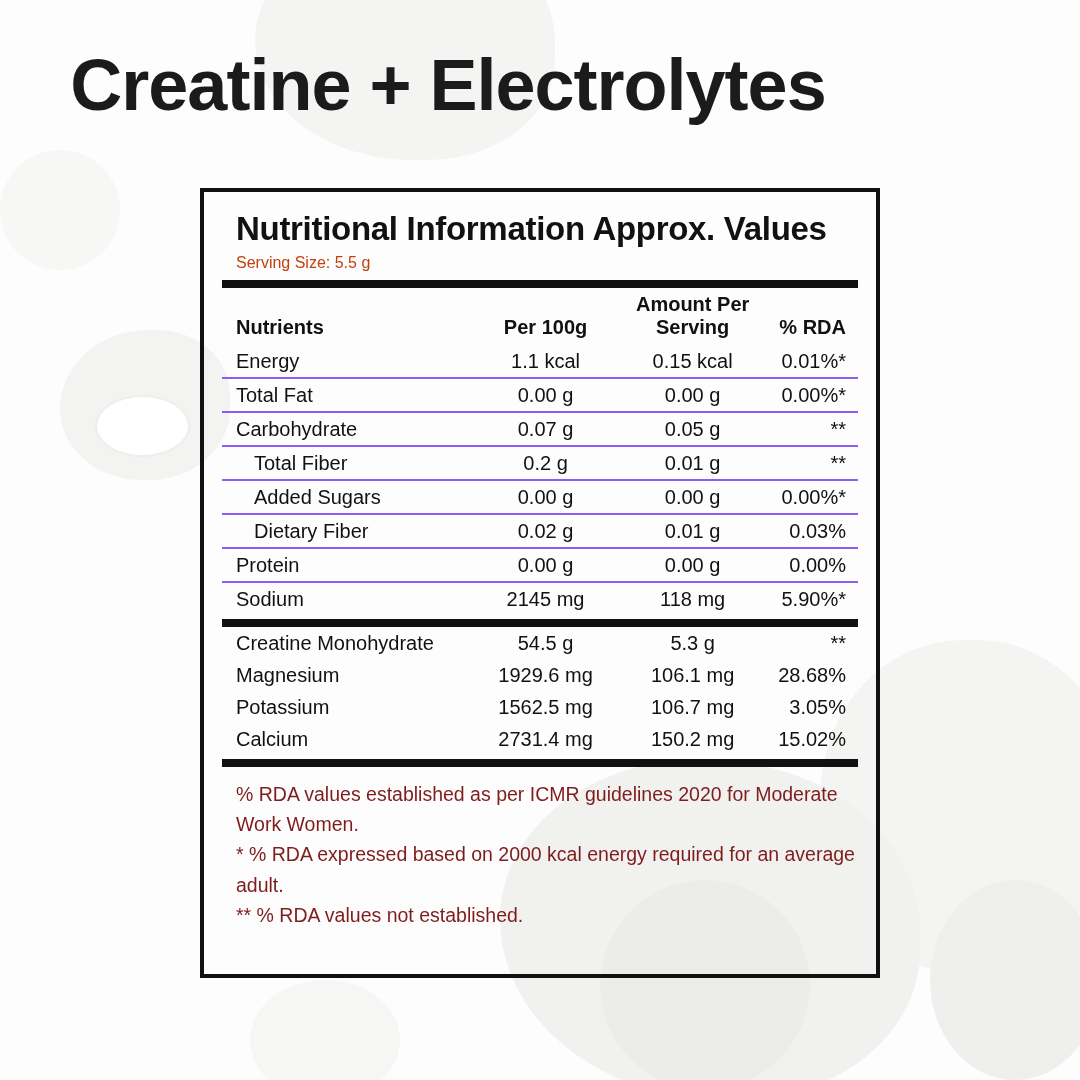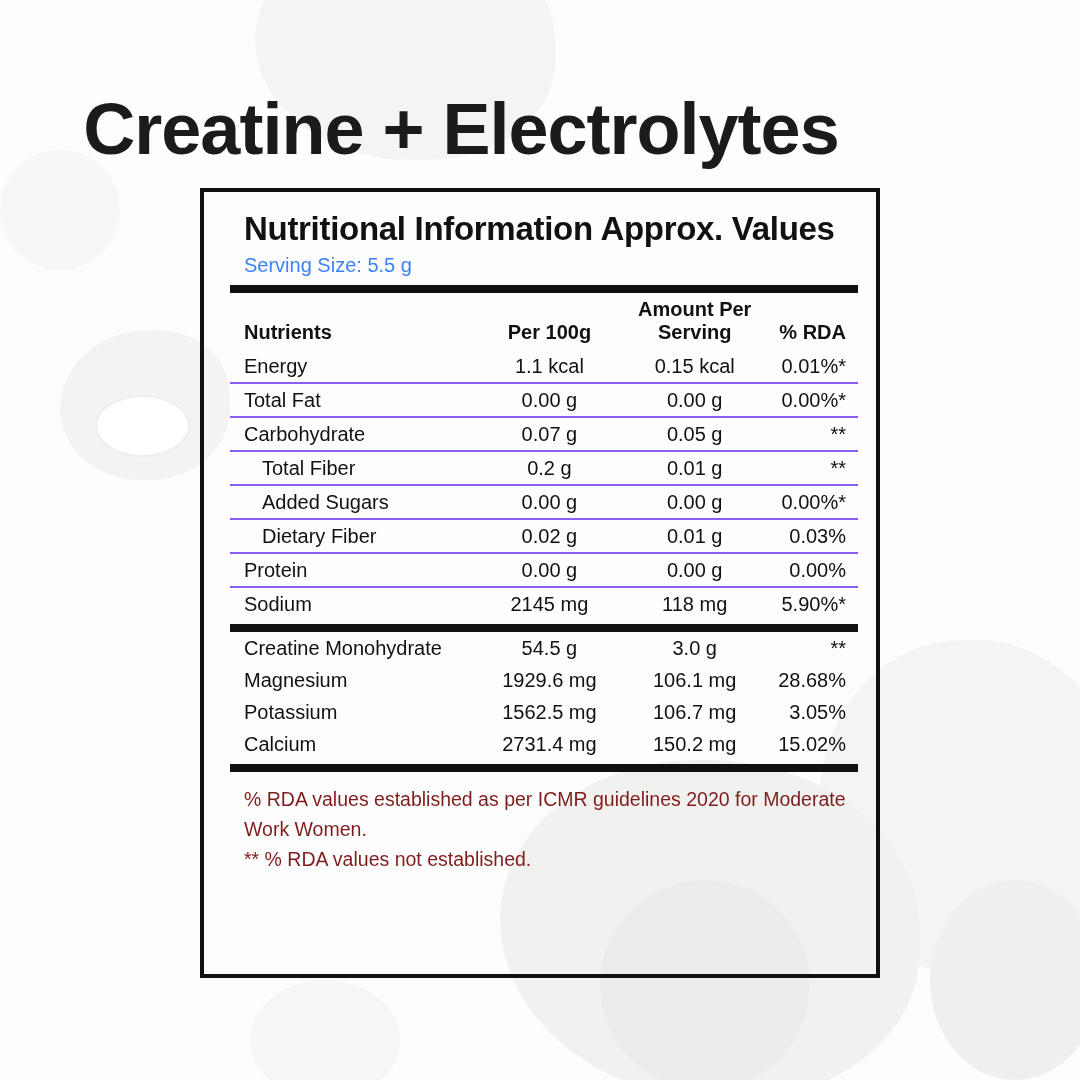--- a/index.html
+++ b/index.html
@@ -35,54 +35,53 @@
   .blob.b5 { left: 820px; top: 640px; width: 300px; height: 330px; background:#f4f4f2; border-radius: 50% 50% 55% 45%; }
   .blob.b6 { left: 600px; top: 880px; width: 210px; height: 210px; background:#ececea; border-radius: 50%; }
   .blob.b7 { left: 930px; top: 880px; width: 170px; height: 200px; background:#efefed; border-radius: 50%; }
   .blob.b8 { left: 250px; top: 980px; width: 150px; height: 120px; background:#f6f6f4; border-radius: 50%; }
   .blob.b9 { left: 0px;   top: 150px; width: 120px; height: 120px; background:#f7f7f5; border-radius: 50%; }
 
   
   .headline {
     position: absolute;
     top: 46px;
-    left: 17px;
+    left: 4px;
     width: 888px;
     text-align: center;
     font-size: 72px;
     font-weight: bold;
     letter-spacing: -1px;
     color: #1b1b1b;
     line-height: 1.1;
-    margin-top: 44px;
   }
 
   
   .panel {
     position: absolute;
     left: 200px;
     top: 188px;
     width: 680px;
     height: 790px;
     border: 4px solid #111111;
     background: transparent;
-    padding: 16px 18px 10px 26px;
+    padding: 16px 18px 10px 18px;
   }
 
   .panel-title {
     font-size: 33px;
     font-weight: bold;
     color: #111111;
     letter-spacing: -0.3px;
     margin: 2px 0 6px 14px;
   }
 
   .serving {
-    font-size: 20px;
-    color: #3b82f6;
+    font-size: 16px;
+    color: #c2410c;
     margin: 0 0 8px 14px;
   }
 
   table.nutri {
     width: 100%;
     border-collapse: collapse;
     table-layout: fixed;
   }
   table.nutri td, table.nutri th {
     font-size: 20px;
@@ -221,21 +220,21 @@
       <colgroup>
         <col class="c-name">
           <col class="c-100">
           <col class="c-srv">
           <col class="c-rda">
       </colgroup>
       <tbody>
         <tr class="row nb">
           <td class="name">Creatine Monohydrate</td>
           <td class="v100">54.5 g</td>
-          <td class="vsrv">3.0 g</td>
+          <td class="vsrv">5.3 g</td>
           <td class="vrda">**</td>
         </tr>
         <tr class="row nb">
           <td class="name">Magnesium</td>
           <td class="v100">1929.6 mg</td>
           <td class="vsrv">106.1  mg</td>
           <td class="vrda">28.68%</td>
         </tr>
         <tr class="row nb">
           <td class="name">Potassium</td>
@@ -249,17 +248,18 @@
           <td class="vsrv">150.2 mg</td>
           <td class="vrda">15.02%</td>
         </tr>
       </tbody>
     </table>
 
     <div class="thickrule"></div>
 
     <div class="footnotes">
       <div>% RDA values established as per ICMR guidelines 2020 for Moderate Work Women.</div>
+      <div>* % RDA expressed based on 2000 kcal energy required for an average adult.</div>
       <div>** % RDA values not established.</div>
     </div>
 
   </div>
 </div>
 
 </body></html>

